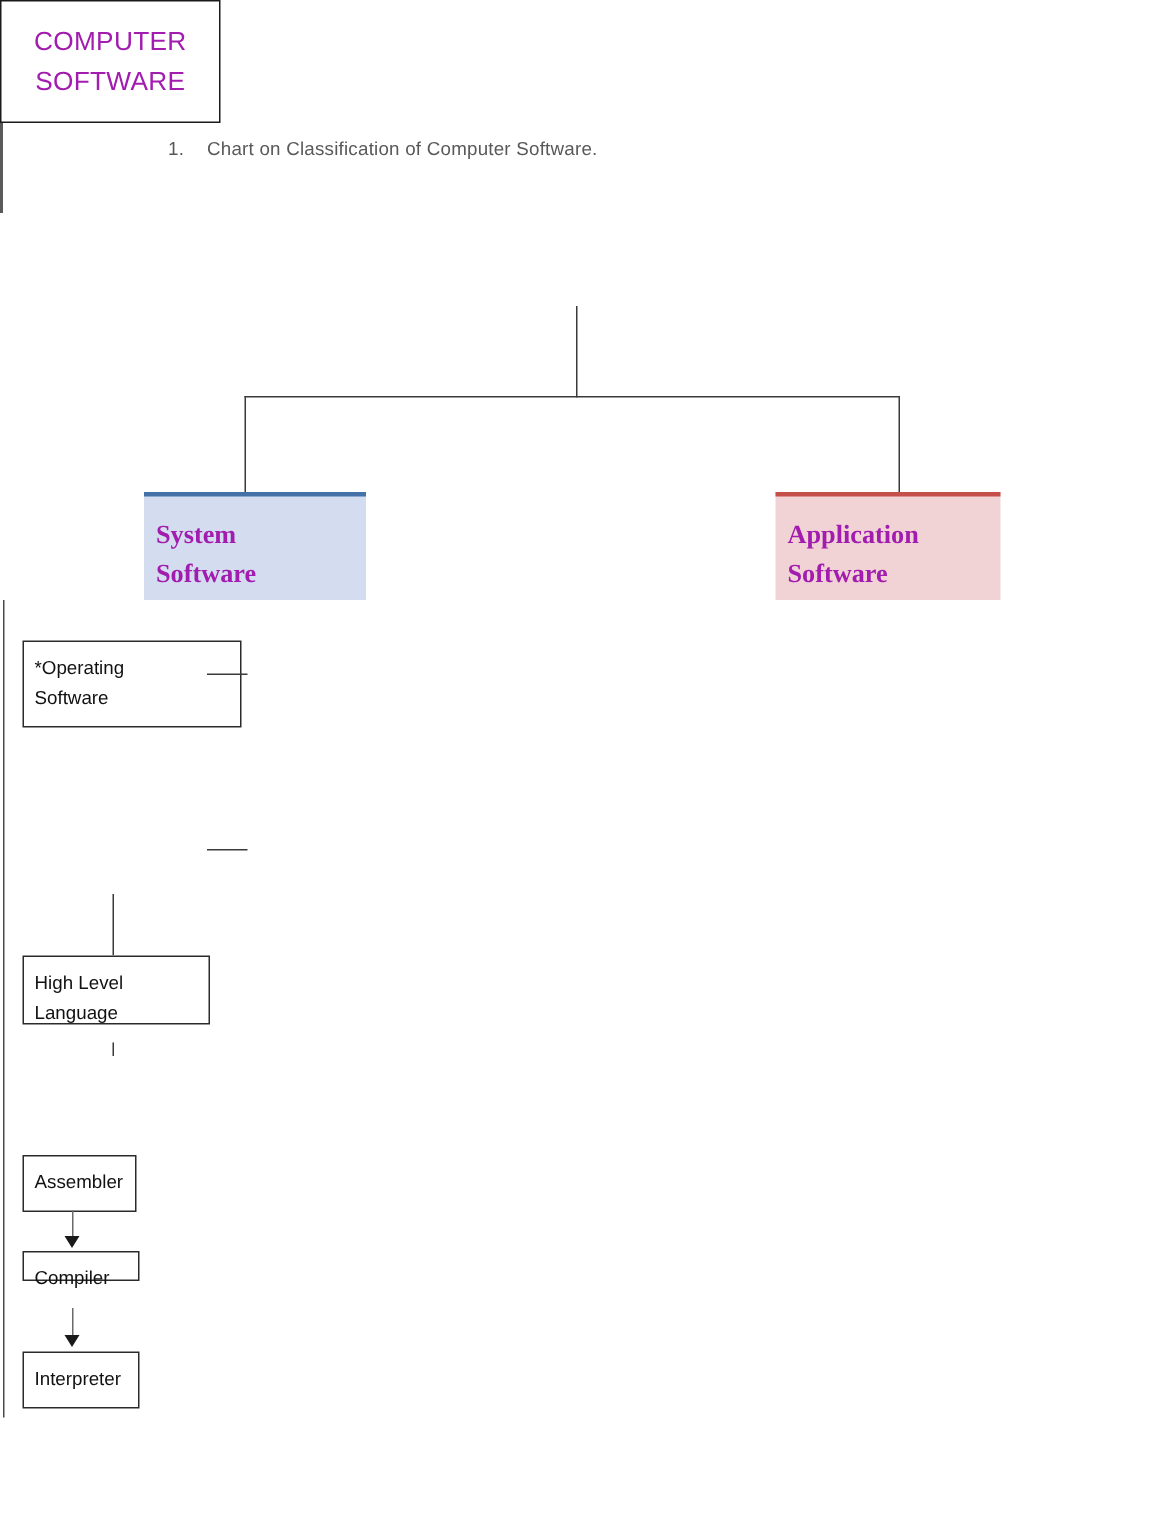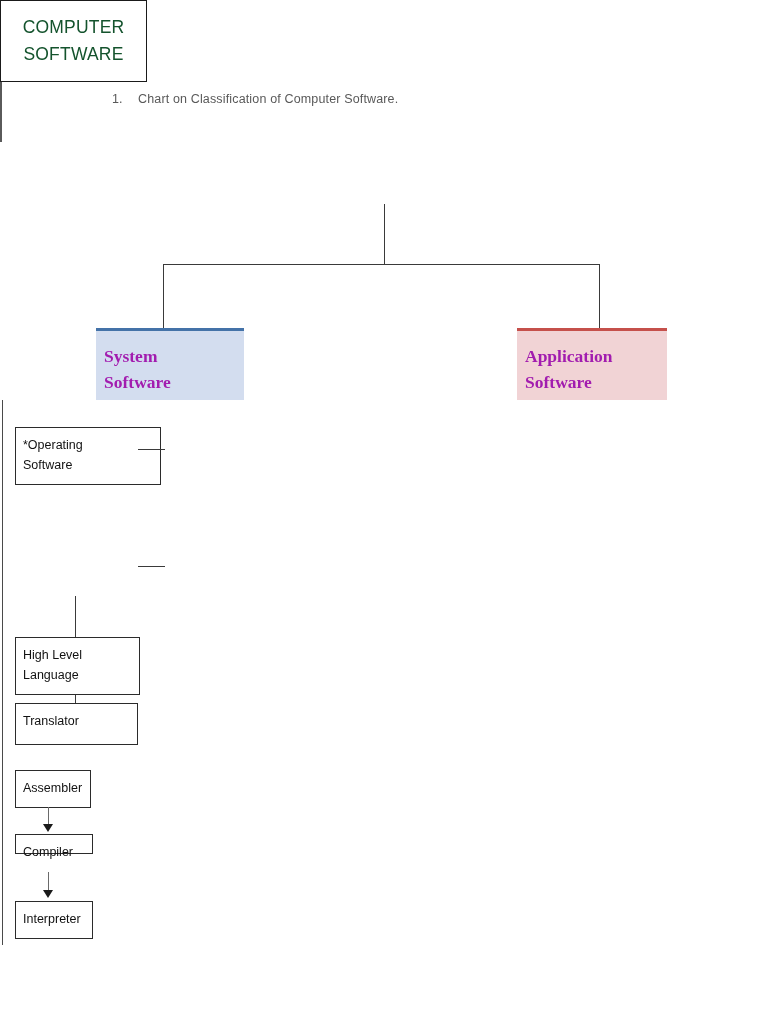--- a/index.html
+++ b/index.html
@@ -44,21 +44,21 @@
     left: 312px;
     top: 124px;
     width: 145px;
     height: 80px;
     border: 1px solid #1a1a1a;
     display: flex;
     flex-direction: column;
     align-items: center;
     justify-content: center;
     font-size: 17.5px;
-    color: #14532d;
+    color: #a21caf;
     line-height: 1.55;
     letter-spacing: 0.2px;
   }
 
   
   .branch-box {
     position: absolute;
     box-sizing: border-box;
     padding: 12px 0 0 8px;
     font-family: "Liberation Serif", serif;
@@ -91,21 +91,21 @@
     background: #ffffff;
     border: 1px solid #2b2b2b;
     padding: 7px 0 0 7px;
     font-size: 12.5px;
     line-height: 1.62;
     color: #111111;
   }
 
   .leaf-operating   { left: 15px; top: 427px;  width: 146px; height: 58px; }
   .leaf-language    { left: 15px; top: 538px;  width: 123px; height: 58px; }
-  .leaf-highlevel   { left: 15px; top: 637px;  width: 125px; height: 58px; }
+  .leaf-highlevel   { left: 15px; top: 637px;  width: 125px; height: 46px; }
   .leaf-translator  { left: 15px; top: 703px;  width: 123px; height: 42px; }
   .leaf-assembler   { left: 15px; top: 770px;  width: 76px;  height: 38px; }
   .leaf-compiler    { left: 15px; top: 834px;  width: 78px;  height: 20px; }
   .leaf-interpreter { left: 15px; top: 901px;  width: 78px;  height: 38px; }
 
   
   .vline {
     position: absolute;
     background: #3a3a3a;
     width: 1px;
@@ -195,23 +195,20 @@
 
   <div class="hline stub-language"></div>
   <div class="vline conn-lang-hll"></div>
 
   <div class="leaf-box leaf-highlevel">
     <span class="line2">High Level</span>
     <span class="line2">Language</span>
   </div>
   <div class="vline conn-hll-trans"></div>
 
-  <div class="leaf-box leaf-translator">
-    <span class="line2">Translator</span>
-  </div>
 
   <div class="leaf-box leaf-assembler">
     <span class="line2">Assembler</span>
   </div>
   <div class="arrow-line arr1-line"></div>
   <div class="arrow-head arr1-head"></div>
 
   <div class="leaf-box leaf-compiler">
     <span class="line2">Compiler</span>
   </div>

